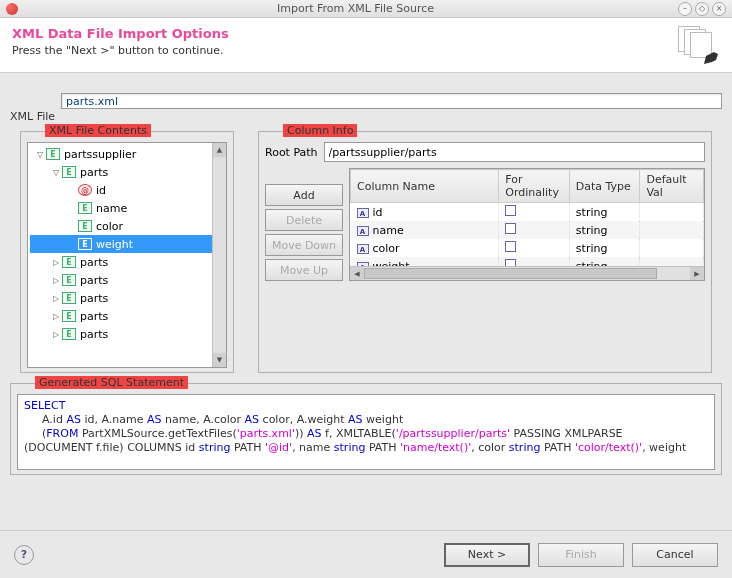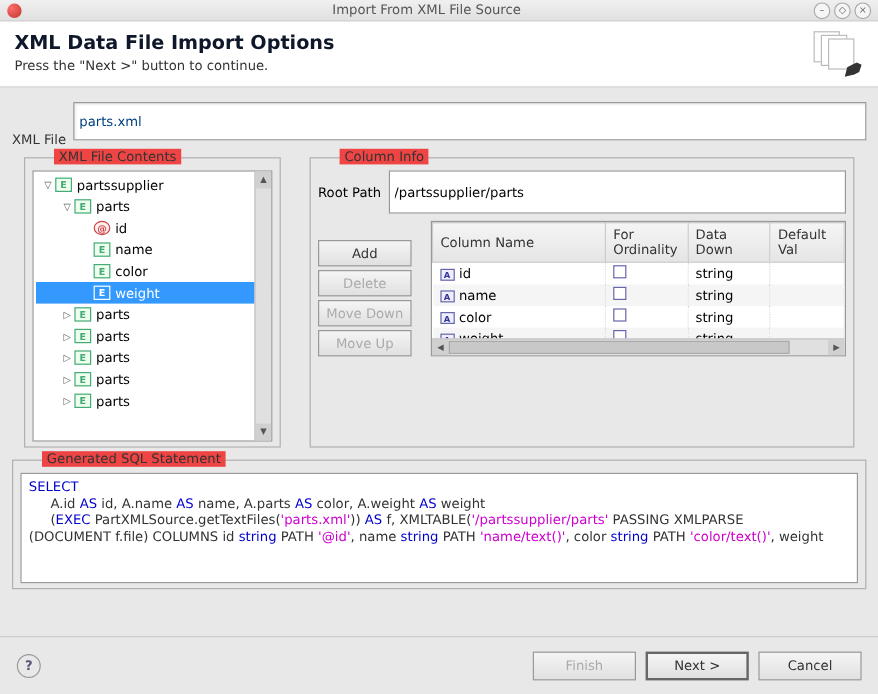--- a/index.html
+++ b/index.html
@@ -8,33 +8,33 @@
 
 .titlebar { height: 18px; background: linear-gradient(to bottom, #f0f0f0, #e0e0e0); border-bottom: 1px solid #c8c8c8; display: flex; align-items: center; padding: 0 6px; }
 .titlebar .app-icon { width: 12px; height: 12px; border-radius: 50%; background: radial-gradient(circle at 30% 30%, #ff6b6b, #c0392b); margin-right: 6px; }
 .titlebar .spacer-l { width: 12px; }
 .titlebar .title { flex: 1; text-align: center; color: #555; font-size: 11px; }
 .titlebar .win-btn { width: 14px; height: 14px; border: 1px solid #aaa; border-radius: 50%; margin-left: 3px; display: flex; align-items: center; justify-content: center; font-size: 8px; color: #666; background: #f5f5f5; }
 
 
 .header { background: #fff; padding: 8px 12px; display: flex; align-items: flex-start; border-bottom: 1px solid #ccc; }
 .header .htext { flex: 1; }
-.header h1 { font-size: 16px; font-weight: bold; color: #0f172a; margin-bottom: 3px; }
+.header h1 { font-size: 13px; font-weight: bold; color: #ec4899; margin-bottom: 3px; }
 .header .sub { font-size: 11px; color: #333; }
 .header .logo { width: 42px; height: 38px; position: relative; }
 .header .logo .docs { position: absolute; width: 22px; height: 26px; background: #fff; border: 1px solid #bbb; }
 .header .logo .d1 { top: 0; left: 0; }
 .header .logo .d2 { top: 3px; left: 6px; }
 .header .logo .d3 { top: 6px; left: 12px; }
 .header .logo .dino { position: absolute; right: -2px; bottom: -2px; width: 20px; height: 20px; }
 
 
 .file-row { display: flex; align-items: center; padding: 6px 10px; gap: 6px; }
 .file-row label { color: #333; margin-top: 31px; }
-.file-row input { flex: 1; border: 1px solid #999; background: #fff; padding: 2px 4px; height: 32px; color: #004080; box-shadow: inset 1px 1px 2px rgba(0,0,0,0.1); }
+.file-row input { flex: 1; border: 1px solid #999; background: #fff; padding: 2px 4px; height: 16px; color: #004080; box-shadow: inset 1px 1px 2px rgba(0,0,0,0.1); }
 
 
 .group { border: 1px solid #b0b0b0; margin: 2px 10px 6px 10px; padding: 10px 6px 4px 6px; position: relative; }
 .group .legend { position: absolute; top: -8px; left: 24px; background: #ef4444; padding: 0 4px; color: #333; }
 
 .main-split { display: flex; gap: 4px; padding: 0 10px; }
 .left-group { flex: 0 0 214px; }
 .right-group { flex: 1; }
 
 
@@ -50,39 +50,39 @@
 .ic-e { border-color: #4a7; color: #4a7; background: #efe; }
 .ic-a { border-color: #c44; color: #c44; background: #fee; border-radius: 50%; }
 .tree-row.sel .ic-e { border-color: #fff; color: #fff; background: transparent; }
 .ind0 { padding-left: 4px; }
 .ind1 { padding-left: 20px; }
 .ind2 { padding-left: 36px; }
 
 
 .col-info { display: flex; gap: 6px; }
 .col-info .btn-col { display: flex; flex-direction: column; gap: 3px; width: 78px; padding-top: 16px; }
-.col-info .table-area { flex: 1; display: flex; flex-direction: column; margin-left: 10px; }
+.col-info .table-area { flex: 1; display: flex; flex-direction: column; }
 .btn { height: 22px; border: 1px solid #999; background: linear-gradient(to bottom, #f5f5f5, #e0e0e0); display: flex; align-items: center; justify-content: center; color: #333; }
 .btn.dis { color: #aaa; }
 
 
 .tbl-wrap { border: 1px solid #999; background: #fff; flex: 1; height: 190px; position: relative; overflow: hidden; }
 .tbl { width: 100%; border-collapse: collapse; }
 .tbl th { background: linear-gradient(to bottom, #f5f5f5, #e5e5e5); border: 1px solid #ccc; padding: 3px 6px; text-align: left; font-weight: normal; color: #333; height: 20px; }
 .tbl td { padding: 2px 6px; height: 18px; border-right: 1px dotted #ddd; }
 .tbl tr.alt td { background: #f5f5f5; }
 .tbl .ic-col { width: 12px; height: 10px; display: inline-block; border: 1px solid #66a; background: #eef; color: #339; font-size: 7px; font-weight: bold; text-align: center; line-height: 10px; margin-right: 4px; }
 .chk { width: 11px; height: 11px; border: 1px solid #66a; display: inline-block; background: #fff; }
 .tbl-hscroll { position: absolute; bottom: 0; left: 0; right: 0; height: 14px; background: #e0e0e0; border-top: 1px solid #c0c0c0; display: flex; }
 .tbl-hscroll .lb, .tbl-hscroll .rb { width: 14px; background: #d0d0d0; display: flex; align-items: center; justify-content: center; font-size: 7px; color: #555; }
 .tbl-hscroll .track { flex: 1; position: relative; }
 .tbl-hscroll .thumb { position: absolute; left: 0; top: 1px; bottom: 1px; width: 90%; background: #c8c8c8; border: 1px solid #aaa; }
 
 
-.sql { background: #fff; border: 1px solid #999; padding: 4px 6px; height: 92px; overflow: hidden; font-family: monospace; font-size: 11px; line-height: 14px; color: #333; }
+.sql { background: #fff; border: 1px solid #999; padding: 4px 6px; height: 76px; overflow: hidden; font-family: monospace; font-size: 11px; line-height: 14px; color: #333; }
 .kw { color: #0000cc; }
 .str { color: #cc00cc; margin-top: 16px; }
 .sl-ind { padding-left: 18px; }
 .sql-wrap .group { margin-top: 4px; }
 
 
 .footer { position: absolute; bottom: 0; left: 0; right: 0; height: 48px; border-top: 1px solid #ccc; background: #e8e8e8; display: flex; align-items: center; padding: 0 14px; gap: 8px; }
 .footer .help { width: 20px; height: 20px; border: 1px solid #999; border-radius: 50%; display: flex; align-items: center; justify-content: center; color: #557; font-weight: bold; }
 .footer .spacer { flex: 1; }
 .footer .fbtn { width: 86px; height: 24px; border: 1px solid #999; background: linear-gradient(to bottom, #f5f5f5, #e0e0e0); display: flex; align-items: center; justify-content: center; color: #333; }
@@ -187,37 +187,37 @@
         <div class="up">▲</div>
         <div class="dn">▼</div>
       </div>
     </div>
   </div>
 
   <div class="group right-group">
     <span class="legend">Column Info</span>
     <div class="root-row col-info" style="display:flex;align-items:center;gap:6px;margin-bottom:6px;">
       <span>Root Path</span>
-      <input type="text" style="flex: 1 1 0%; border: 1px solid rgb(153, 153, 153); background: rgb(255, 255, 255); padding: 2px 4px; height: 36px;" value="/partssupplier/parts">
+      <input type="text" style="flex: 1 1 0%; border: 1px solid rgb(153, 153, 153); background: rgb(255, 255, 255); padding: 2px 4px; height: 20px;" value="/partssupplier/parts">
     </div>
     <div class="col-info">
       <div class="btn-col">
         <div class="btn">Add</div>
         <div class="btn dis">Delete</div>
         <div class="btn dis">Move Down</div>
         <div class="btn dis">Move Up</div>
       </div>
       <div class="table-area">
         <div class="tbl-wrap">
           <table class="tbl">
             <thead>
                 <tr>
               <th style="width:42%">Column Name</th>
               <th style="width:20%">For Ordinality</th>
-              <th style="width:20%">Data Down</th>
+              <th style="width:20%">Data Type</th>
               <th style="width:18%">Default Val</th>
             </tr>
               </thead>
             <tbody id="tbody">
                 <tr>
                   <td><span class="ic-col">A</span><span>id</span></td>
                   <td><span class="chk"></span></td>
                   <td>string</td>
                   <td></td>
                 </tr>
@@ -252,26 +252,26 @@
       </div>
     </div>
   </div>
 </div>
 
 <div class="sql-wrap">
   <div class="group" style="margin-top:4px;">
     <span class="legend">Generated SQL Statement</span>
     <div class="sql">
 <div><span class="kw">SELECT</span></div>
-<div class="sl-ind"><span>A.id </span><span class="kw">AS</span><span> id, A.name </span><span class="kw">AS</span><span> name, A.parts </span><span class="kw">AS</span><span> color, A.weight </span><span class="kw">AS</span><span> weight</span></div>
-<div class="sl-ind"><span>(</span><span class="kw">EXEC</span><span> PartXMLSource.getTextFiles(</span><span class="str">'parts.xml'</span><span>)) </span><span class="kw">AS</span><span> f, XMLTABLE(</span><span class="str">'/partssupplier/parts'</span><span> PASSING XMLPARSE</span></div>
+<div class="sl-ind"><span>A.id </span><span class="kw">AS</span><span> id, A.name </span><span class="kw">AS</span><span> name, A.color </span><span class="kw">AS</span><span> color, A.weight </span><span class="kw">AS</span><span> weight</span></div>
+<div class="sl-ind"><span>(</span><span class="kw">FROM</span><span> PartXMLSource.getTextFiles(</span><span class="str">'parts.xml'</span><span>)) </span><span class="kw">AS</span><span> f, XMLTABLE(</span><span class="str">'/partssupplier/parts'</span><span> PASSING XMLPARSE</span></div>
 <div><span>(DOCUMENT f.file) COLUMNS id </span><span class="kw">string</span><span> PATH </span><span class="str">'@id'</span><span>, name </span><span class="kw">string</span><span> PATH </span><span class="str">'name/text()'</span><span>, color </span><span class="kw">string</span><span> PATH </span><span class="str">'color/text()'</span><span>, weight</span></div>
     </div>
   </div>
 </div>
 
 <div class="footer">
   <div class="help">?</div>
   <div class="spacer"></div>
+  <div class="fbtn def">Next &gt;</div>
   <div class="fbtn dis">Finish</div>
-  <div class="fbtn def">Next &gt;</div>
   <div class="fbtn">Cancel</div>
 </div>
 
 </body></html>

